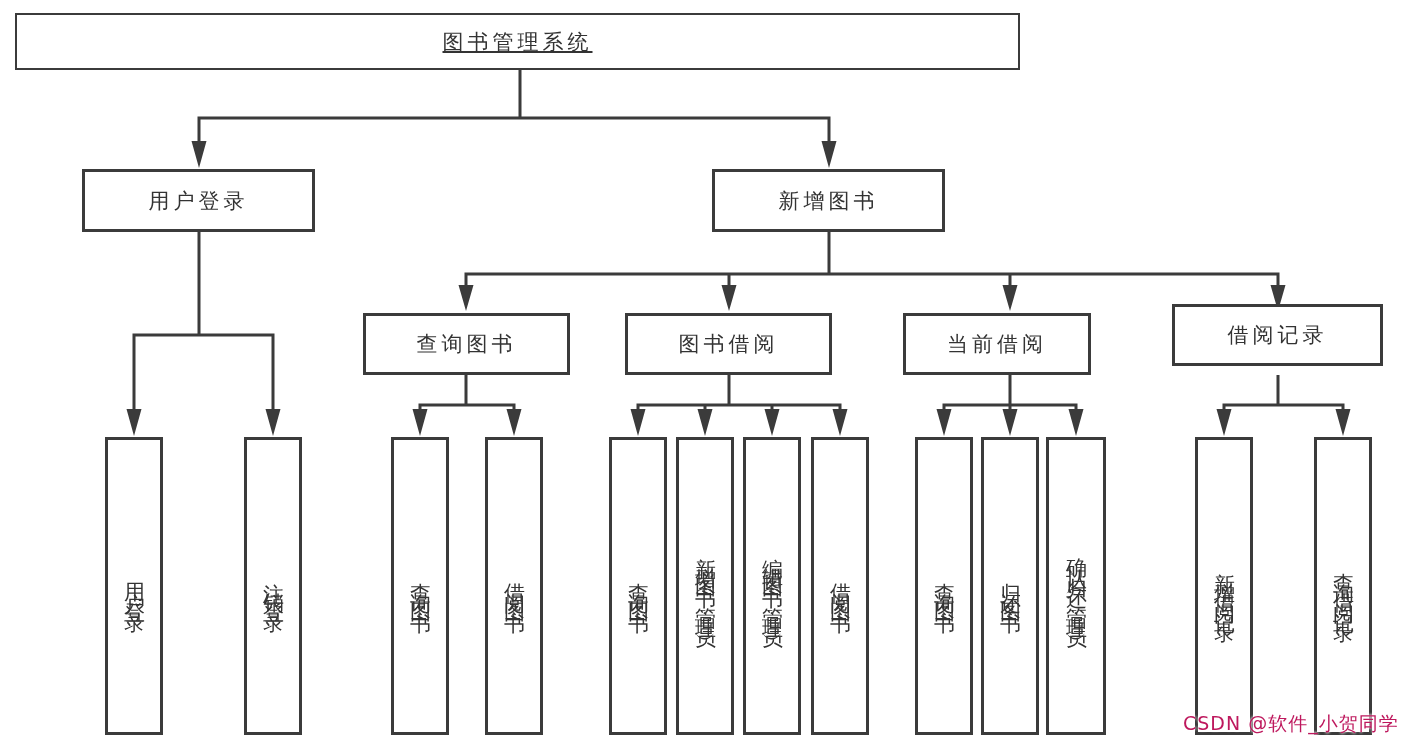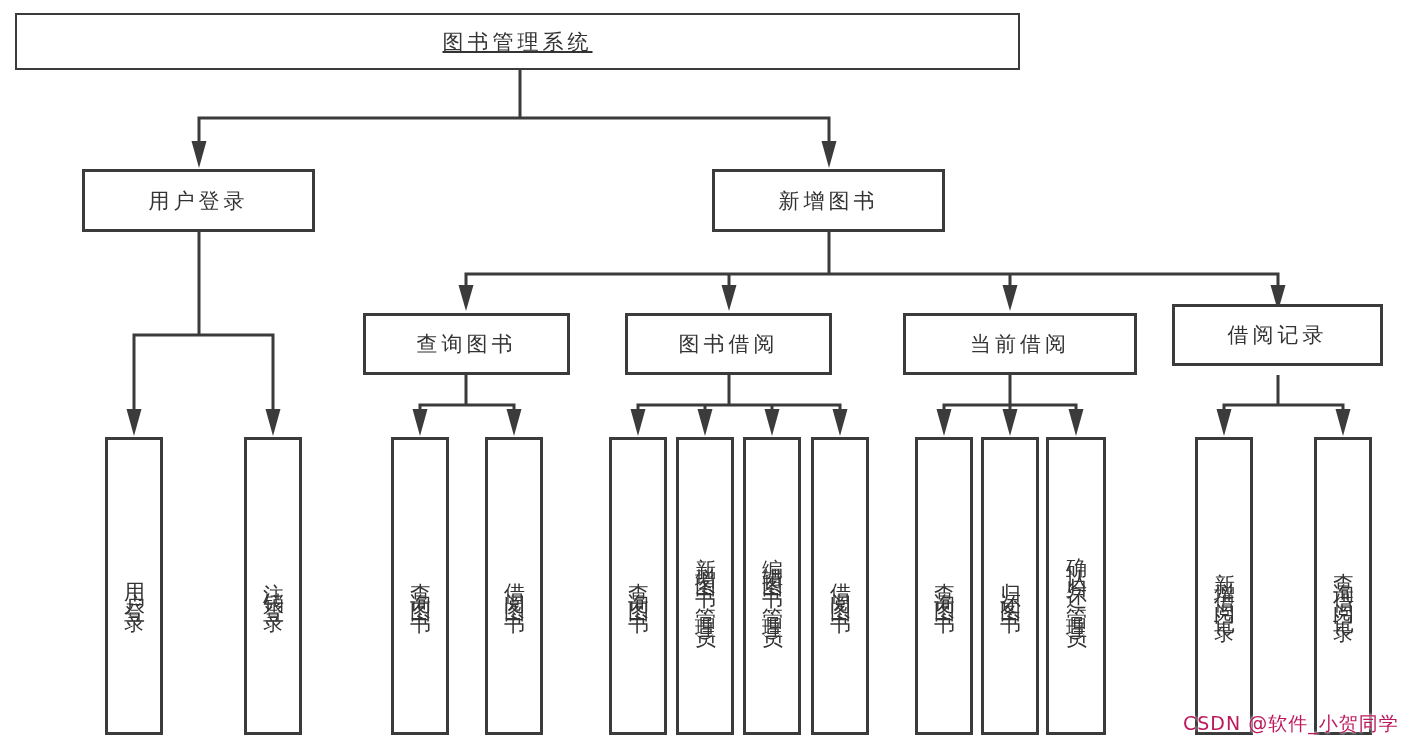--- a/index.html
+++ b/index.html
@@ -50,21 +50,21 @@
              M1216.5 409L1231.5 409L1224 436Z M1335.5 409L1350.5 409L1343 436Z"></path>
   </svg>
 
   <div class="node root" style="left:15px;top:13px;width:1005px;height:57px">图书管理系统</div>
 
   <div class="node" style="left:82px;top:169px;width:233px;height:63px">用户登录</div>
   <div class="node" style="left:712px;top:169px;width:233px;height:63px">新增图书</div>
 
   <div class="node" style="left:363px;top:313px;width:207px;height:62px">查询图书</div>
   <div class="node" style="left:625px;top:313px;width:207px;height:62px">图书借阅</div>
-  <div class="node" style="left:903px;top:313px;width:234px;height:62px">当前借阅</div>
+  <div class="node" style="left:903px;top:313px;width:188px;height:62px">当前借阅</div>
   <div class="node" style="left:1172px;top:304px;width:211px;height:62px">借阅记录</div>
 
   <div class="node vnode" style="left:105px;top:437px;width:58px;height:298px">用户登录</div>
   <div class="node vnode" style="left:244px;top:437px;width:58px;height:298px">注销登录</div>
 
   <div class="node vnode" style="left:391px;top:437px;width:58px;height:298px">查询图书</div>
   <div class="node vnode" style="left:485px;top:437px;width:58px;height:298px">借阅图书</div>
 
   <div class="node vnode" style="left:609px;top:437px;width:58px;height:298px">查询图书</div>
   <div class="node vnode" style="left:676px;top:437px;width:58px;height:298px">新增图书（管理员）</div>

